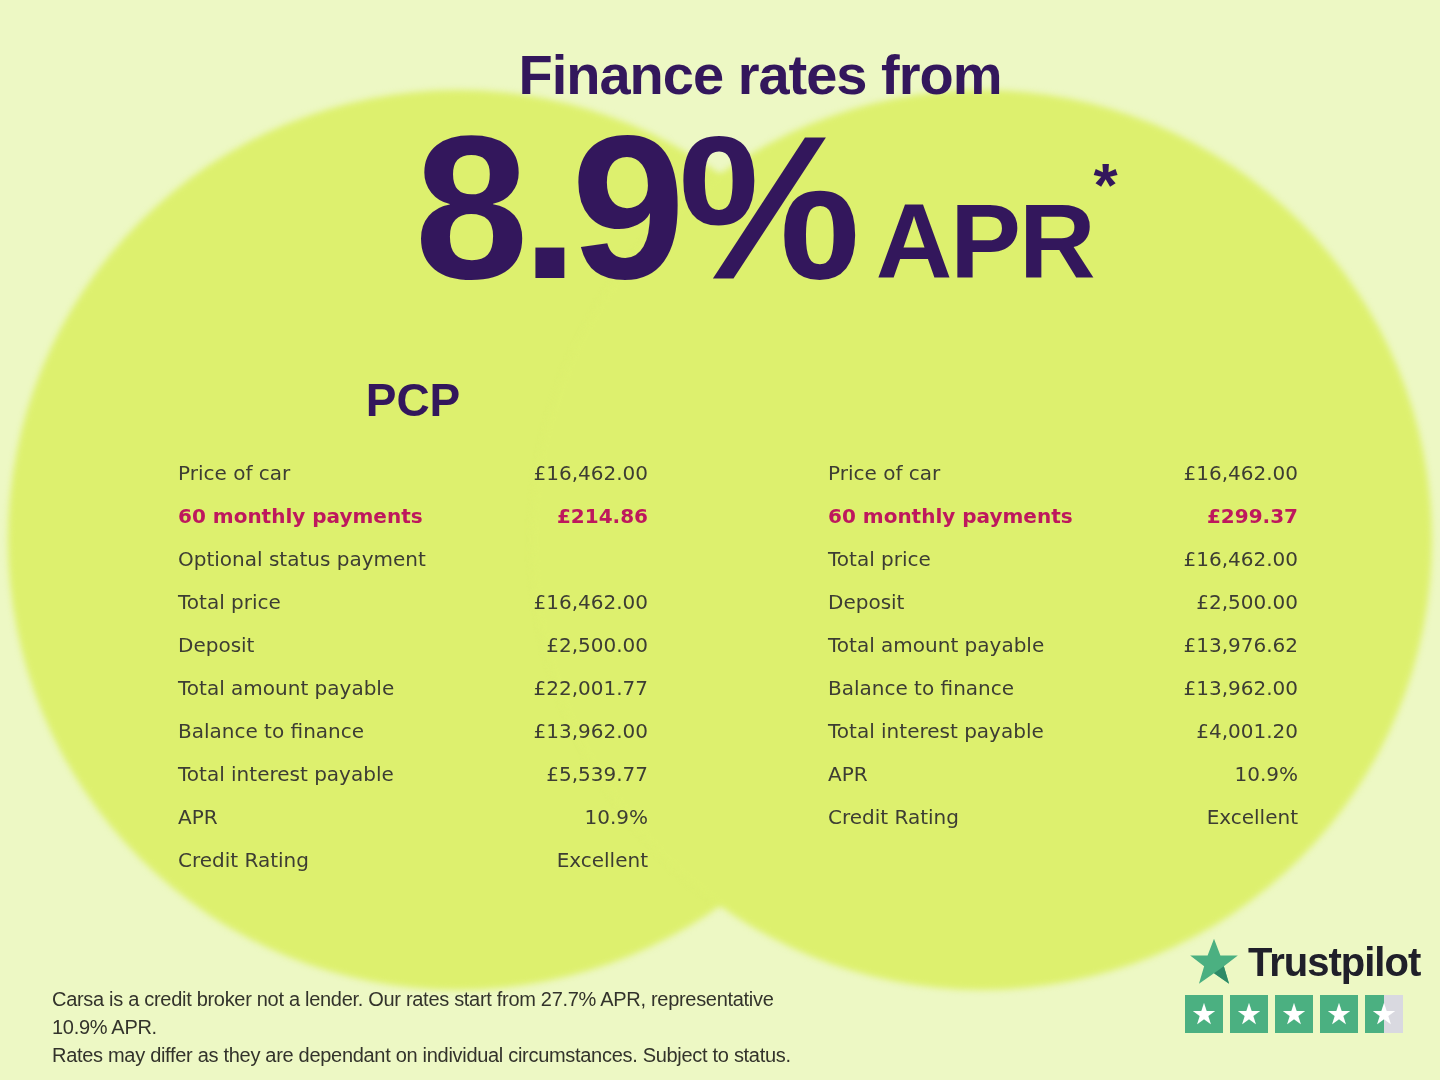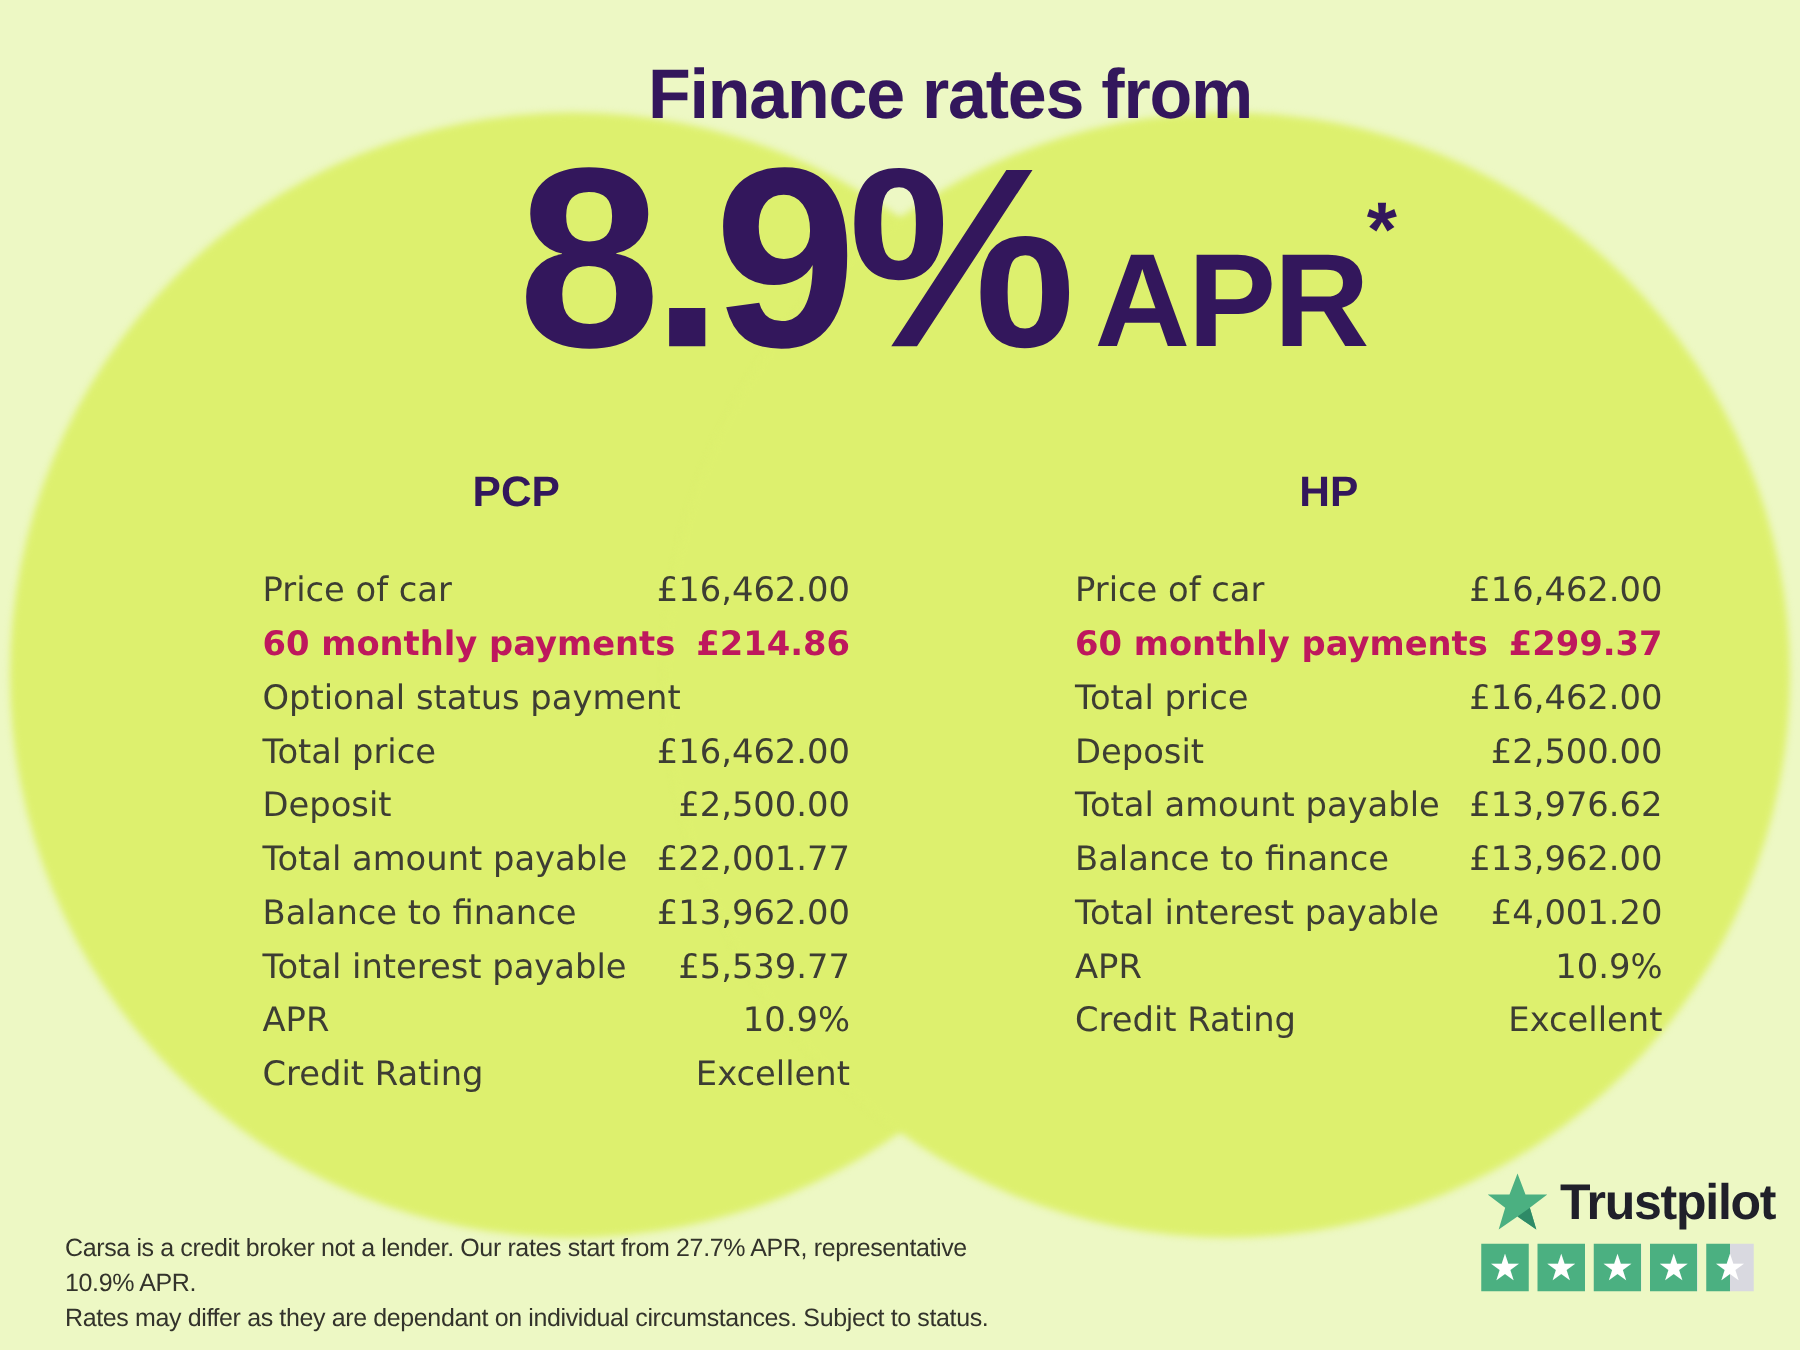--- a/index.html
+++ b/index.html
@@ -18,24 +18,24 @@
   
   .eyebrow{position:absolute;top:47px;left:0;width:100%;text-align:center;
            font-size:56px;font-weight:bold;letter-spacing:-1px;color:#33175c;line-height:1;margin-left:40px;}
   .rate-line{position:absolute;top:104px;left:0;width:100%;
              display:flex;justify-content:center;align-items:baseline;color:#33175c;padding-left:46px;}
   .rate{font-size:205px;font-weight:bold;letter-spacing:-7px;line-height:1;}
   .apr-wrap{font-size:106px;font-weight:bold;letter-spacing:-2px;line-height:1;margin-left:22px;}
   .apr-asterisk{font-size:62px;vertical-align:72px;letter-spacing:0;}
 
   
-  .table-title{position:absolute;text-align:center;font-size:34px;font-weight:bold;
+  .table-title{position:absolute;text-align:center;font-size:46px;font-weight:bold;
                color:#33175c;line-height:1;}
   .ftable{position:absolute;width:470px;font-family:"DejaVu Sans", sans-serif;
-          font-size:27px;color:#3d3d33;margin-left:32px;}
+          font-size:20px;color:#3d3d33;}
   .ftable .row{display:flex;justify-content:space-between;align-items:center;
                height:43px;white-space:nowrap;}
   .ftable .row.bold{font-weight:bold;color:#be185d;}
   .ftable .lbl{text-align:left;}
   .ftable .val{text-align:right;}
 
   #pcp-title{left:178px;top:377px;width:470px;}
   #hp-title{left:828px;top:377px;width:470px;}
   #pcp-table{left:178px;top:451px;}
   #hp-table{left:828px;top:451px;}
@@ -64,21 +64,20 @@
   <div class="layer">
 
     <div class="eyebrow">Finance rates from</div>
 
     <div class="rate-line">
       <span class="rate">8.9%</span>
       <span class="apr-wrap"><span>APR</span><span class="apr-asterisk">*</span></span>
     </div>
 
     <div class="table-title" id="pcp-title">PCP</div>
-    <div class="table-title" id="hp-title">HP</div>
 
     <div class="ftable" id="pcp-table">
         <div class="row">
           <span class="lbl">Price of car</span>
           <span class="val">£16,462.00</span>
         </div>
         <div class="row bold">
           <span class="lbl">60 monthly payments</span>
           <span class="val">£214.86</span>
         </div>

